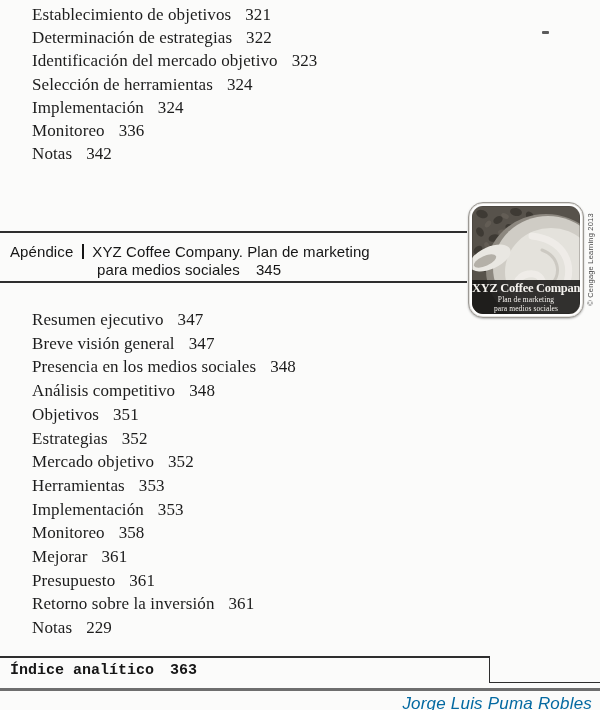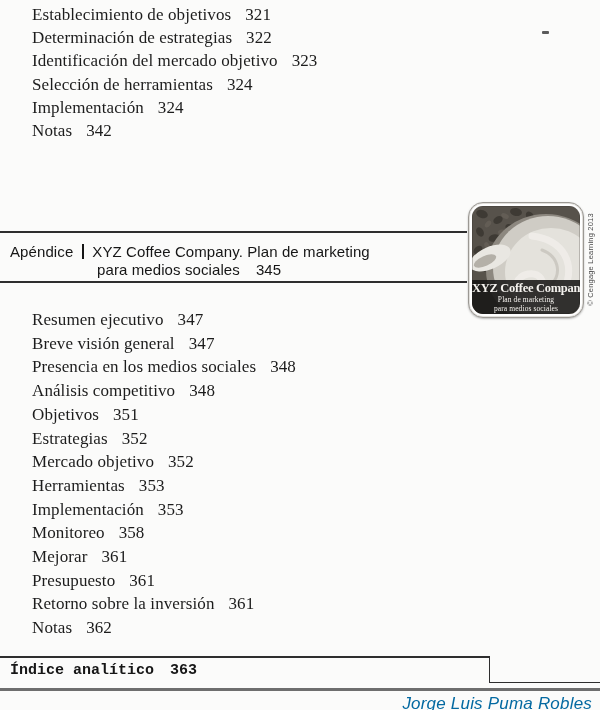--- a/index.html
+++ b/index.html
@@ -110,20 +110,23 @@
     </div>
 
     <div class="toc-row">
       <span class="toc-label">Selección de herramientas</span><span class="toc-page">324</span>
     </div>
 
     <div class="toc-row">
       <span class="toc-label">Implementación</span><span class="toc-page">324</span>
     </div>
 
+    <div class="toc-row">
+      <span class="toc-label">Monitoreo</span><span class="toc-page">336</span>
+    </div>
 
 
     <div class="toc-row">
       <span class="toc-label">Notas</span><span class="toc-page">342</span>
     </div>
   </div>
 
 <div class="rule" style="left:0;top:231px;width:467px;height:1.5px"></div>
 <div class="rule" style="left:0;top:281px;width:467px;height:1.5px"></div>
 
@@ -234,21 +237,21 @@
 
     <div class="toc-row">
       <span class="toc-label">Presupuesto</span><span class="toc-page">361</span>
     </div>
 
     <div class="toc-row">
       <span class="toc-label">Retorno sobre la inversión</span><span class="toc-page">361</span>
     </div>
 
     <div class="toc-row">
-      <span class="toc-label">Notas</span><span class="toc-page">362</span>
+      <span class="toc-label">Notas</span><span class="toc-page">229</span>
     </div>
   </div>
 
 <div class="rule" style="left:0;top:656px;width:490px;height:1.5px"></div>
 <div class="rule" style="left:488.5px;top:656px;width:1.5px;height:27px"></div>
 <div class="rule" style="left:488.5px;top:681.5px;width:111.5px;height:1.5px"></div>
 <div class="rule-soft" style="left:0;top:688px;width:600px;height:2.5px"></div>
 
 <div class="abs index-title">
   <span>Índice analítico</span><span class="pageno">363</span>

